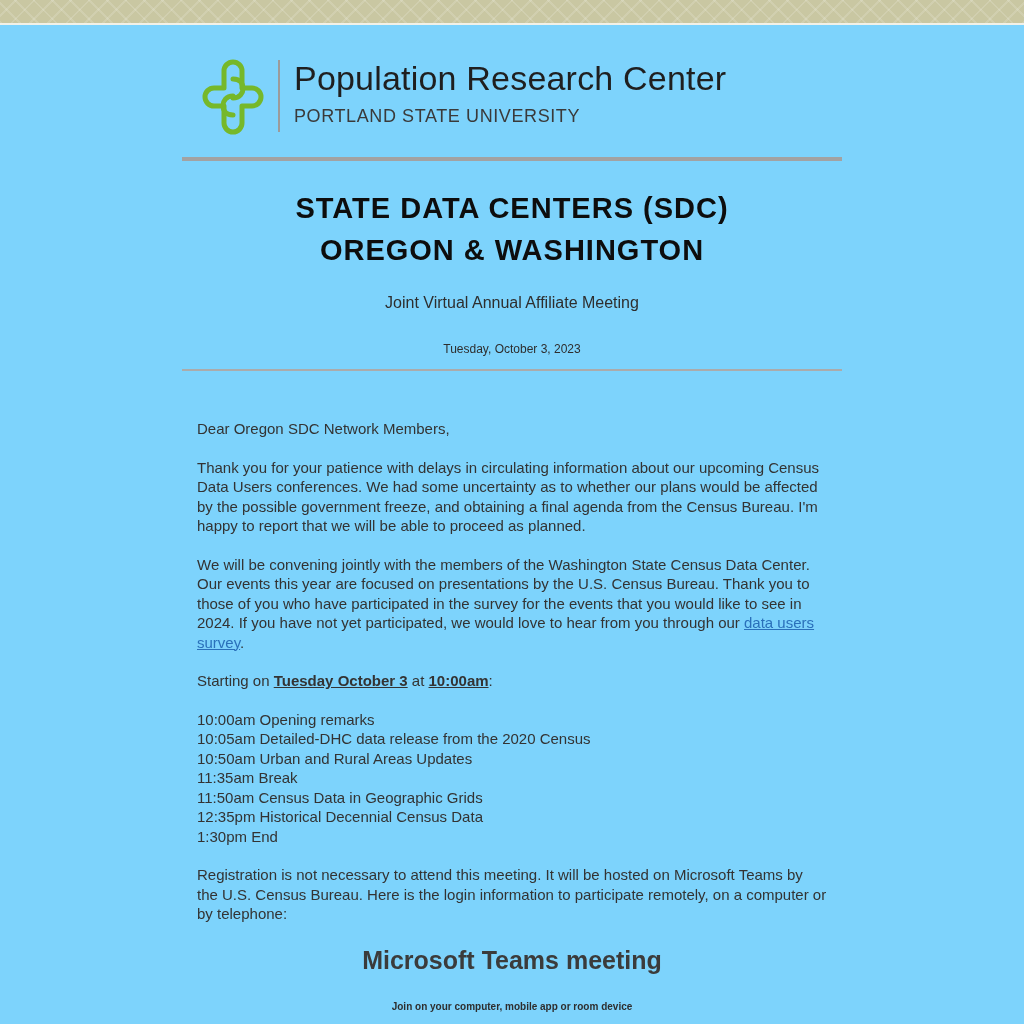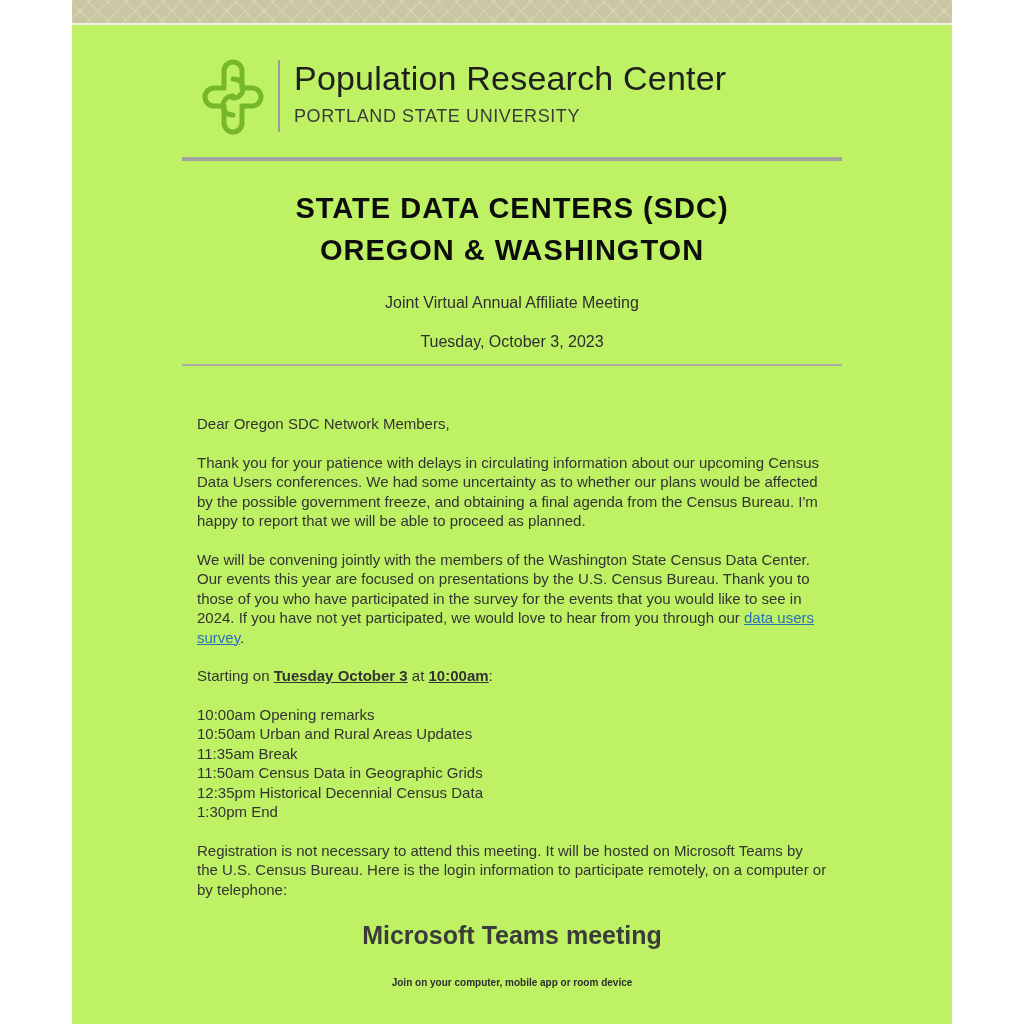--- a/index.html
+++ b/index.html
@@ -1,22 +1,22 @@
 <!DOCTYPE html>
 <html><head>
 <meta charset="utf-8">
 <style>
   * { margin: 0; padding: 0; box-sizing: border-box; }
   html, body { background: #ffffff; }
   .page {
     position: relative;
-    width: 880px;
+    width: 1024px;
     height: 1024px;
     margin: 0 auto;
-    background: #bef264;
+    background: #7dd3fc;
     overflow: hidden;
     font-family: "Liberation Sans", sans-serif;
     color: #333333;
   }
   .topbar {
     height: 25px;
     width: 100%;
     background-color: #c9c7a2;
     background-image:
       repeating-linear-gradient(45deg,  rgba(255,255,255,.14) 0 2px, rgba(0,0,0,0) 2px 13px),
@@ -59,21 +59,21 @@
   
   .title-block { text-align: center; padding-top: 26px; }
   .main-title {
     font-size: 29px;
     font-weight: bold;
     color: #0d0d0d;
     letter-spacing: 1px;
     line-height: 42px;
   }
   .subtitle { font-size: 16px; color: #2e2e2e; margin-top: 23px; }
-  .date-line { font-size: 16px; color: #2e2e2e; margin-top: 21px; margin-bottom: 13px; }
+  .date-line { font-size: 12px; color: #2e2e2e; margin-top: 30px; margin-bottom: 13px; }
   
   .body-copy { padding: 48px 15px 0 15px; font-size: 15px; line-height: 19.5px; color: #333; }
   .para { margin-bottom: 19px; }
   .para:last-child { margin-bottom: 0; }
   .schedule { margin-bottom: 19px; }
   .link-blue { color: #2a70ba; text-decoration: underline; cursor: pointer; }
   .bold-underline { font-weight: bold; text-decoration: underline; }
   
   .teams { text-align: center; }
   .teams-heading {
@@ -123,20 +123,21 @@
       <div class="para">Dear Oregon SDC Network Members,</div>
 
       <div class="para">Thank you for your patience with delays in circulating information about our upcoming Census Data Users conferences. We had some uncertainty as to whether our plans would be affected by the possible government freeze, and obtaining a final agenda from the Census Bureau. I'm happy to report that we will be able to proceed as planned.</div>
 
       <div class="para"><span>We will be convening jointly with the members of the Washington State Census Data Center. Our events this year are focused on presentations by the U.S. Census Bureau. Thank you to those of you who have participated in the survey for the events that you would like to see in 2024. If you have not yet participated, we would love to hear from you through our </span><span class="link-blue">data users survey</span><span>.</span></div>
 
       <div class="para"><span>Starting on </span><span class="bold-underline">Tuesday October 3</span><span> at </span><span class="bold-underline">10:00am</span><span>:</span></div>
 
       <div class="schedule">
         <div>10:00am Opening remarks</div>
+        <div>10:05am Detailed-DHC data release from the 2020 Census</div>
         <div>10:50am Urban and Rural Areas Updates</div>
         <div>11:35am Break</div>
         <div>11:50am Census Data in Geographic Grids</div>
         <div>12:35pm Historical Decennial Census Data</div>
         <div>1:30pm End</div>
       </div>
 
       <div class="para">Registration is not necessary to attend this meeting. It will be hosted on Microsoft Teams by the U.S. Census Bureau. Here is the login information to participate remotely, on a computer or by telephone:</div>
 
       <div class="teams">

